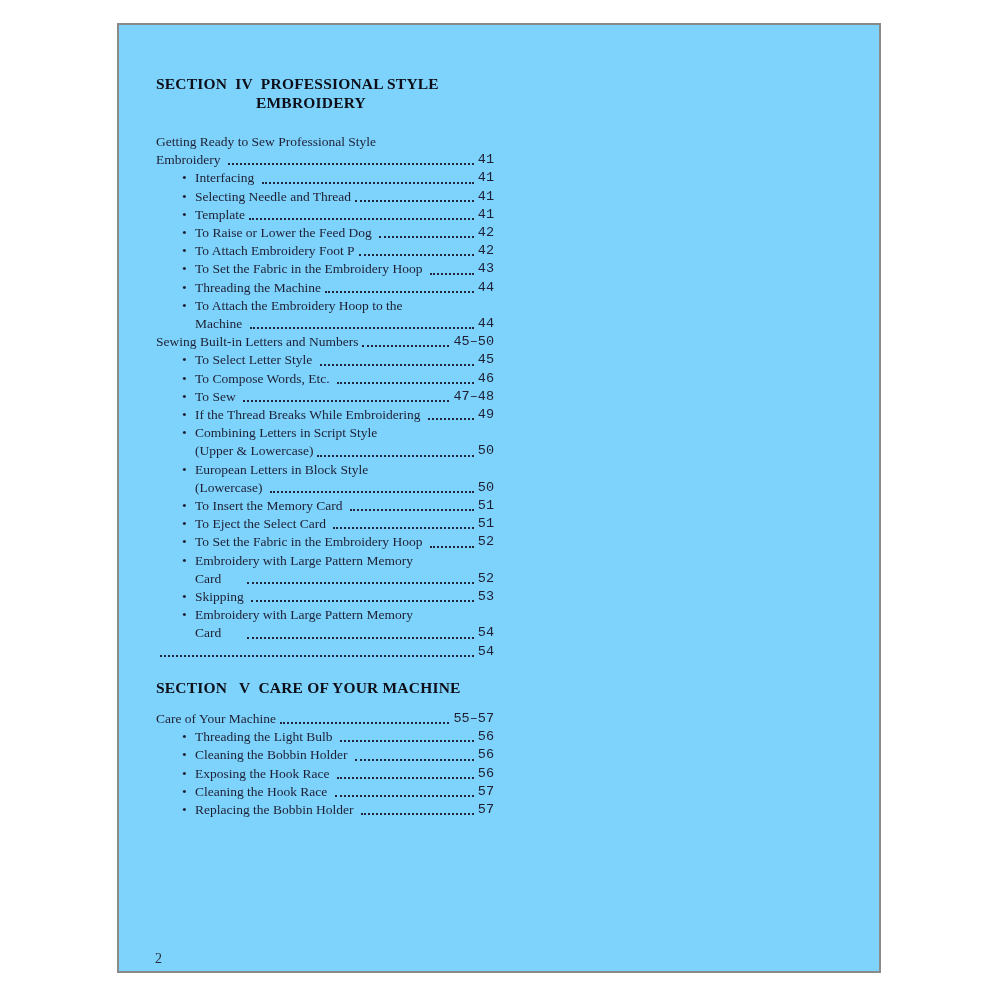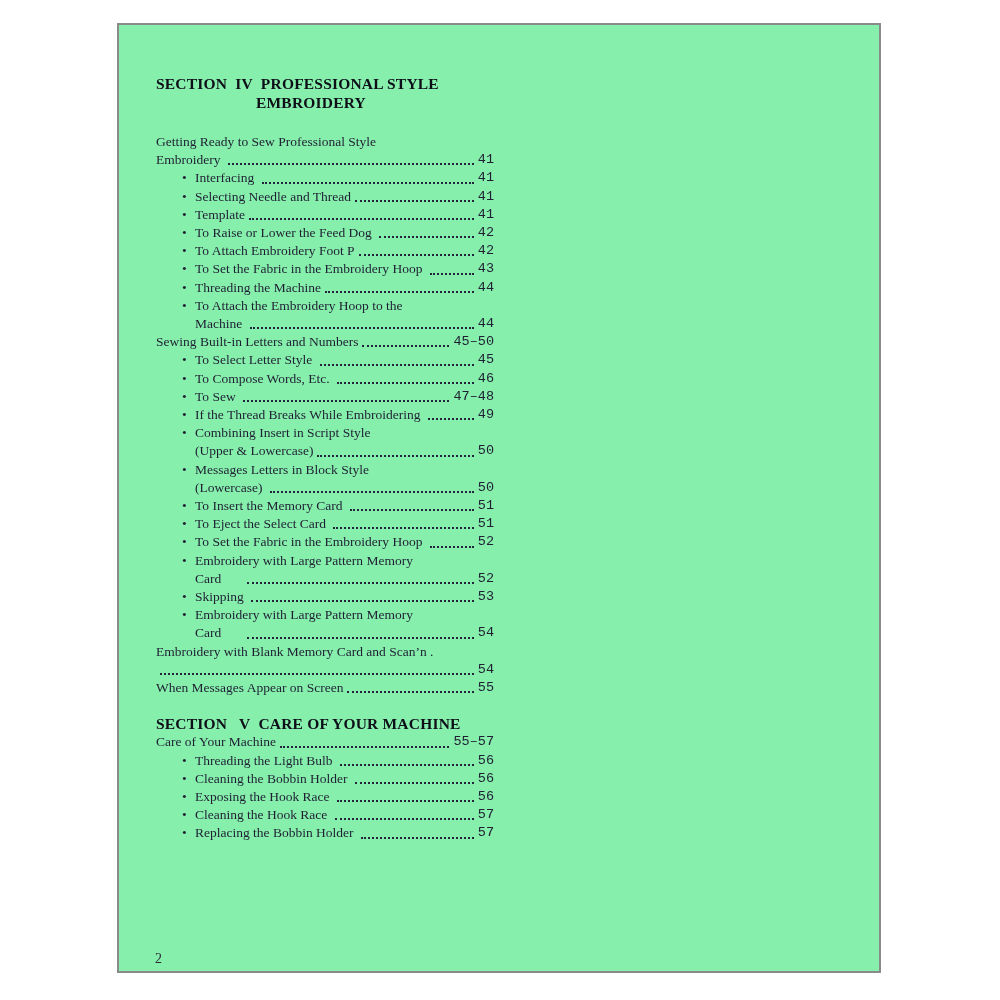--- a/index.html
+++ b/index.html
@@ -7,40 +7,40 @@
     width: 1000px; height: 1000px;
     background: #ffffff;
     font-family: "Liberation Serif", "DejaVu Serif", serif;
   }
   .page {
     position: absolute;
     left: 117px; top: 23px;
     width: 764px; height: 950px;
     box-sizing: border-box;
     border: 2px solid #8a8a8a;
-    background: #86efac;
+    background: #7dd3fc;
   }
   .toc {
     position: absolute;
     left: 37px; top: 49px;
     width: 338px;
     color: #1f1f33;
     font-size: 13.5px;
     line-height: 18.2px;
   }
   .sec-heading {
     font-weight: bold;
     font-size: 15.5px;
     line-height: 19px;
     color: #0e0e18;
     white-space: pre-wrap;
     letter-spacing: 0.2px;
     margin-bottom: 21px;
   }
-  .sec-heading.later { margin-top: 17px; margin-bottom: 0; }
+  .sec-heading.later { margin-top: 17px; margin-bottom: 13px; }
   .h-line2 { margin-left: 100px; }
   .row { display: flex; white-space: pre-wrap; }
   .row.bullet { padding-left: 26px; }
   .row.continuation { padding-left: 39px; }
   .bullet-marker { width: 13px; flex: 0 0 13px; }
   .label { flex: 0 1 auto; }
   .leader {
     flex: 1 1 auto;
     min-width: 10px;
     border-bottom: 2px dotted #23233a;
@@ -70,35 +70,33 @@
       <div class="row bullet"><span class="bullet-marker">•</span><span class="label">To Attach Embroidery Foot P</span><span class="leader"></span><span class="pg">42</span></div>
       <div class="row bullet"><span class="bullet-marker">•</span><span class="label">To Set the Fabric in the Embroidery Hoop </span><span class="leader"></span><span class="pg">43</span></div>
       <div class="row bullet"><span class="bullet-marker">•</span><span class="label">Threading the Machine</span><span class="leader"></span><span class="pg">44</span></div>
       <div class="row bullet"><span class="bullet-marker">•</span><span class="label">To Attach the Embroidery Hoop to the</span></div>
       <div class="row continuation"><span class="label">Machine </span><span class="leader"></span><span class="pg">44</span></div>
       <div class="row plain"><span class="label">Sewing Built-in Letters and Numbers</span><span class="leader"></span><span class="pg">45–50</span></div>
       <div class="row bullet"><span class="bullet-marker">•</span><span class="label">To Select Letter Style </span><span class="leader"></span><span class="pg">45</span></div>
       <div class="row bullet"><span class="bullet-marker">•</span><span class="label">To Compose Words, Etc. </span><span class="leader"></span><span class="pg">46</span></div>
       <div class="row bullet"><span class="bullet-marker">•</span><span class="label">To Sew </span><span class="leader"></span><span class="pg">47–48</span></div>
       <div class="row bullet"><span class="bullet-marker">•</span><span class="label">If the Thread Breaks While Embroidering </span><span class="leader"></span><span class="pg">49</span></div>
-      <div class="row bullet"><span class="bullet-marker">•</span><span class="label">Combining Insert in Script Style</span></div>
+      <div class="row bullet"><span class="bullet-marker">•</span><span class="label">Combining Letters in Script Style</span></div>
       <div class="row continuation"><span class="label">(Upper &amp; Lowercase)</span><span class="leader"></span><span class="pg">50</span></div>
-      <div class="row bullet"><span class="bullet-marker">•</span><span class="label">Messages Letters in Block Style</span></div>
+      <div class="row bullet"><span class="bullet-marker">•</span><span class="label">European Letters in Block Style</span></div>
       <div class="row continuation"><span class="label">(Lowercase) </span><span class="leader"></span><span class="pg">50</span></div>
       <div class="row bullet"><span class="bullet-marker">•</span><span class="label">To Insert the Memory Card </span><span class="leader"></span><span class="pg">51</span></div>
       <div class="row bullet"><span class="bullet-marker">•</span><span class="label">To Eject the Select Card </span><span class="leader"></span><span class="pg">51</span></div>
       <div class="row bullet"><span class="bullet-marker">•</span><span class="label">To Set the Fabric in the Embroidery Hoop </span><span class="leader"></span><span class="pg">52</span></div>
       <div class="row bullet"><span class="bullet-marker">•</span><span class="label">Embroidery with Large Pattern Memory</span></div>
       <div class="row continuation"><span class="label">Card</span><span class="leader gap"></span><span class="pg">52</span></div>
       <div class="row bullet"><span class="bullet-marker">•</span><span class="label">Skipping </span><span class="leader"></span><span class="pg">53</span></div>
       <div class="row bullet"><span class="bullet-marker">•</span><span class="label">Embroidery with Large Pattern Memory</span></div>
       <div class="row continuation"><span class="label">Card</span><span class="leader gap"></span><span class="pg">54</span></div>
-      <div class="row plain"><span class="label">Embroidery with Blank Memory Card and Scan’n .</span></div>
       <div class="row plain"><span class="leader"></span><span class="pg">54</span></div>
-      <div class="row plain"><span class="label">When Messages Appear on Screen</span><span class="leader"></span><span class="pg">55</span></div>
       <div class="sec-heading later"><div class="h-line1">SECTION   V  CARE OF YOUR MACHINE</div></div>
       <div class="row plain"><span class="label">Care of Your Machine</span><span class="leader"></span><span class="pg">55–57</span></div>
       <div class="row bullet"><span class="bullet-marker">•</span><span class="label">Threading the Light Bulb </span><span class="leader"></span><span class="pg">56</span></div>
       <div class="row bullet"><span class="bullet-marker">•</span><span class="label">Cleaning the Bobbin Holder </span><span class="leader"></span><span class="pg">56</span></div>
       <div class="row bullet"><span class="bullet-marker">•</span><span class="label">Exposing the Hook Race </span><span class="leader"></span><span class="pg">56</span></div>
       <div class="row bullet"><span class="bullet-marker">•</span><span class="label">Cleaning the Hook Race </span><span class="leader"></span><span class="pg">57</span></div>
       <div class="row bullet"><span class="bullet-marker">•</span><span class="label">Replacing the Bobbin Holder </span><span class="leader"></span><span class="pg">57</span></div>
     </div>
   <div class="folio">2</div>
 </div>

